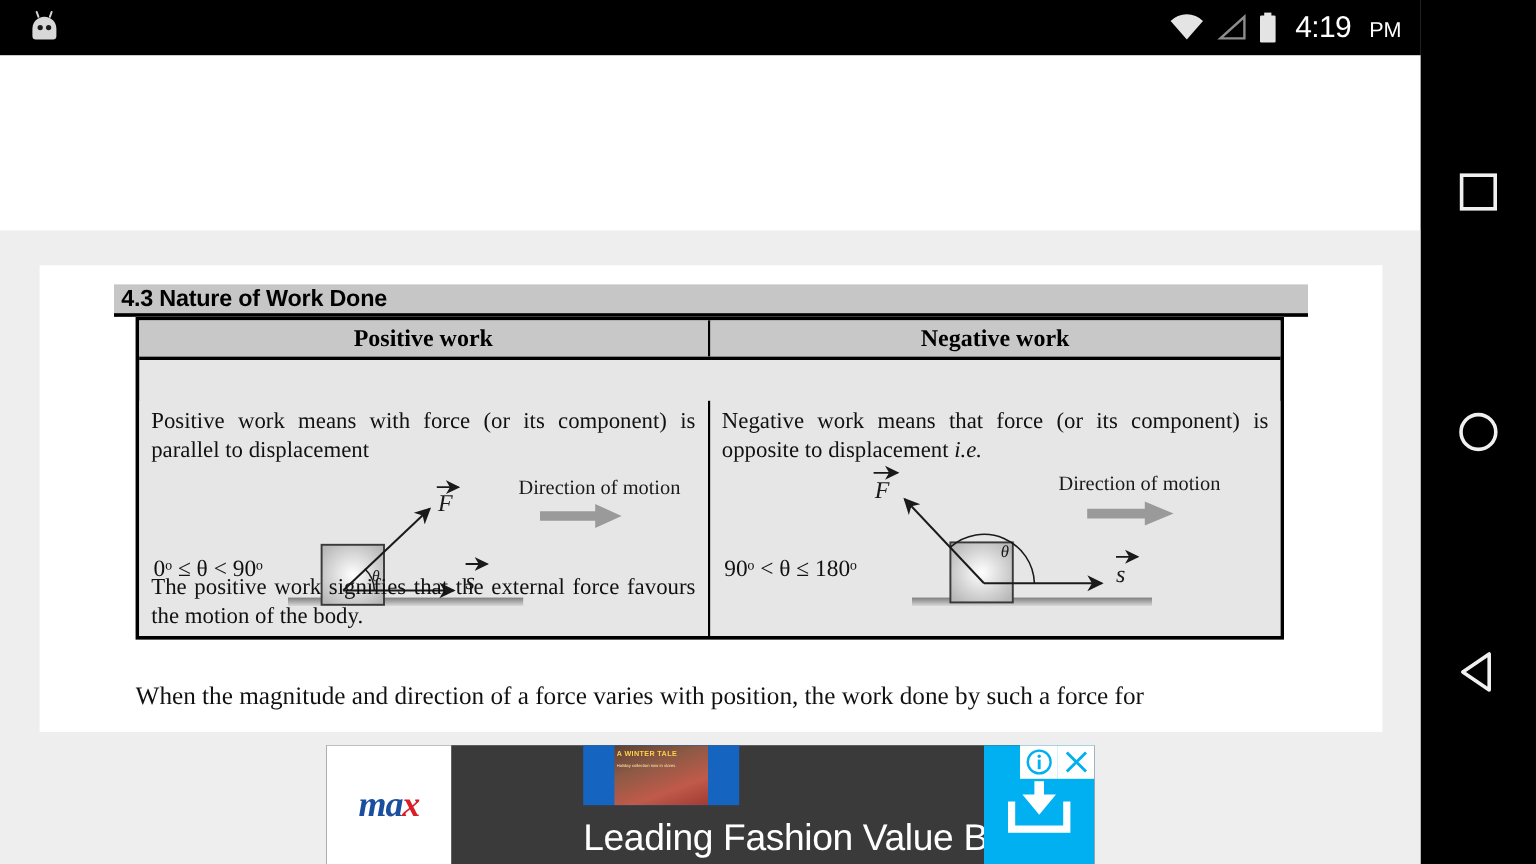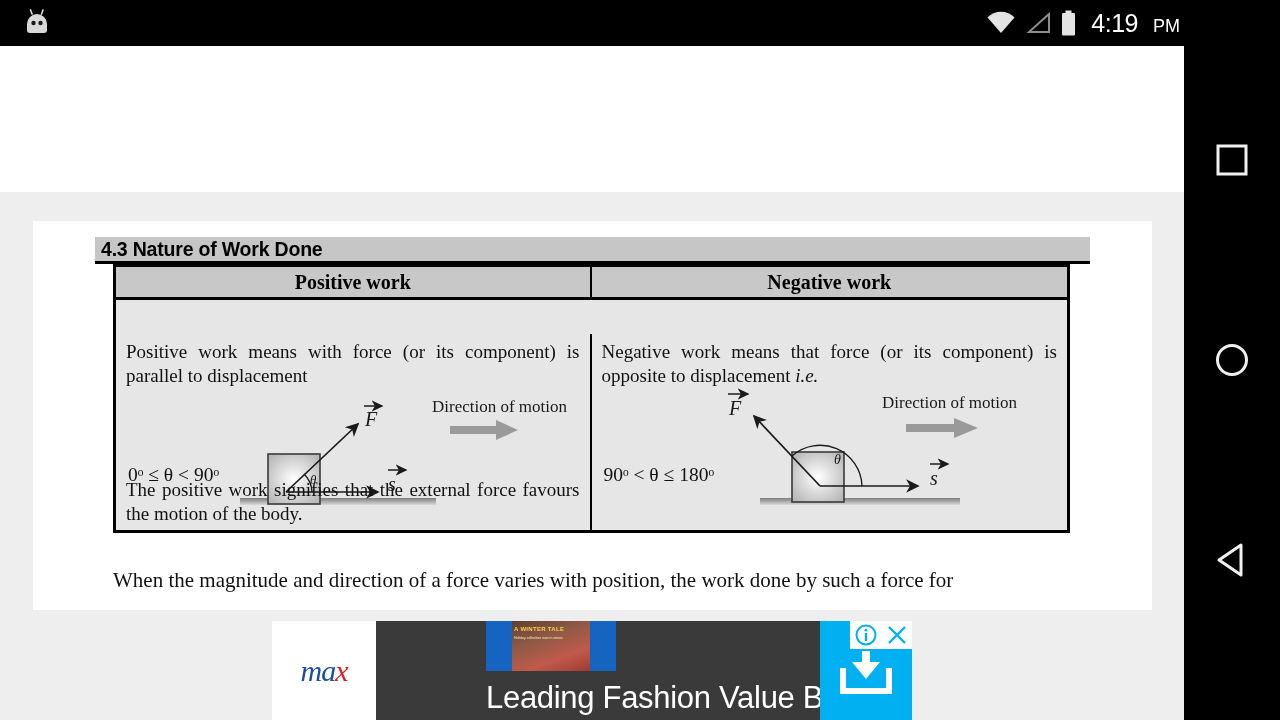--- a/index.html
+++ b/index.html
@@ -7,21 +7,21 @@
   body { font-family:"Liberation Sans", sans-serif; }
 
   #screen { position:relative; width:1280px; height:720px; background:#000; }
 
   
   #device { position:absolute; left:0; top:0; width:1184px; height:720px; background:#ffffff; }
 
   
   #statusbar { position:absolute; left:0; top:0; width:1184px; height:46px; background:#000; }
   #android-robot { position:absolute; left:22px; top:8px; width:30px; height:30px; }
-  #status-right { position:absolute; right:4px; top:0; height:46px; display:flex; align-items:center; gap:9px; }
+  #status-right { position:absolute; right:16px; top:0; height:46px; display:flex; align-items:center; gap:9px; }
   .sb-icon { display:block; }
   #clock-wrap { display:flex; align-items:baseline; color:#fff; margin-left:6px; }
   #clock-time { font-size:25px; font-weight:400; letter-spacing:-0.5px; }
   #clock-ampm { font-size:18px; font-weight:400; margin-left:15px; letter-spacing:0px; }
 
   
   #appbar { position:absolute; left:0; top:46px; width:1184px; height:146px; background:#0b84fb; }
   #back-button { position:absolute; left:38px; top:33px; width:99px; height:78px; background:#3f6d9c;
                  border-radius:8px; color:#fff; font-size:27px; font-weight:bold; display:flex;
                  align-items:center; justify-content:center; cursor:pointer; }
@@ -66,21 +66,21 @@
 
   
   #clipped-para { position:absolute; left:80px; top:350px; width:975px; height:22px; overflow:hidden; }
   #clipped-para span { display:block; font-family:"Liberation Serif", serif; font-size:21px;
                        color:#111; line-height:1.15; white-space:nowrap; transform:translateY(-3px); }
 
   
   #ad-banner { position:absolute; left:272px; top:621px; width:640px; height:99px; background:#3a3a3a;
                display:flex; overflow:hidden; }
   #ad-logo-box { width:104px; height:99px; background:#fff; display:flex; align-items:center; justify-content:center; }
-  #ad-logo { font-family:"Liberation Serif", serif; font-style:italic; font-weight:normal; font-size:30px;
+  #ad-logo { font-family:"Liberation Serif", serif; font-style:italic; font-weight:bold; font-size:30px;
              letter-spacing:-1px; }
   #ad-logo .m { color:#1a4fa0; }
   #ad-logo .a { color:#1a4fa0; }
   #ad-logo .x { color:#d81e26; }
   #ad-mid { position:relative; flex:1; }
   #ad-thumb { position:absolute; left:110px; top:0px; width:130px; height:50px; background:#1565c0; overflow:hidden; }
   #ad-thumb-inner { position:absolute; left:26px; top:0; width:78px; height:50px;
                     background:linear-gradient(160deg,#5c3f35 0%,#8d5a45 35%,#c05a4a 70%,#a03b33 100%); }
   #ad-thumb-title { position:absolute; left:2px; top:5px; width:74px; font-size:6px; font-weight:bold;
                     color:#ffd24a; letter-spacing:0.3px; }

